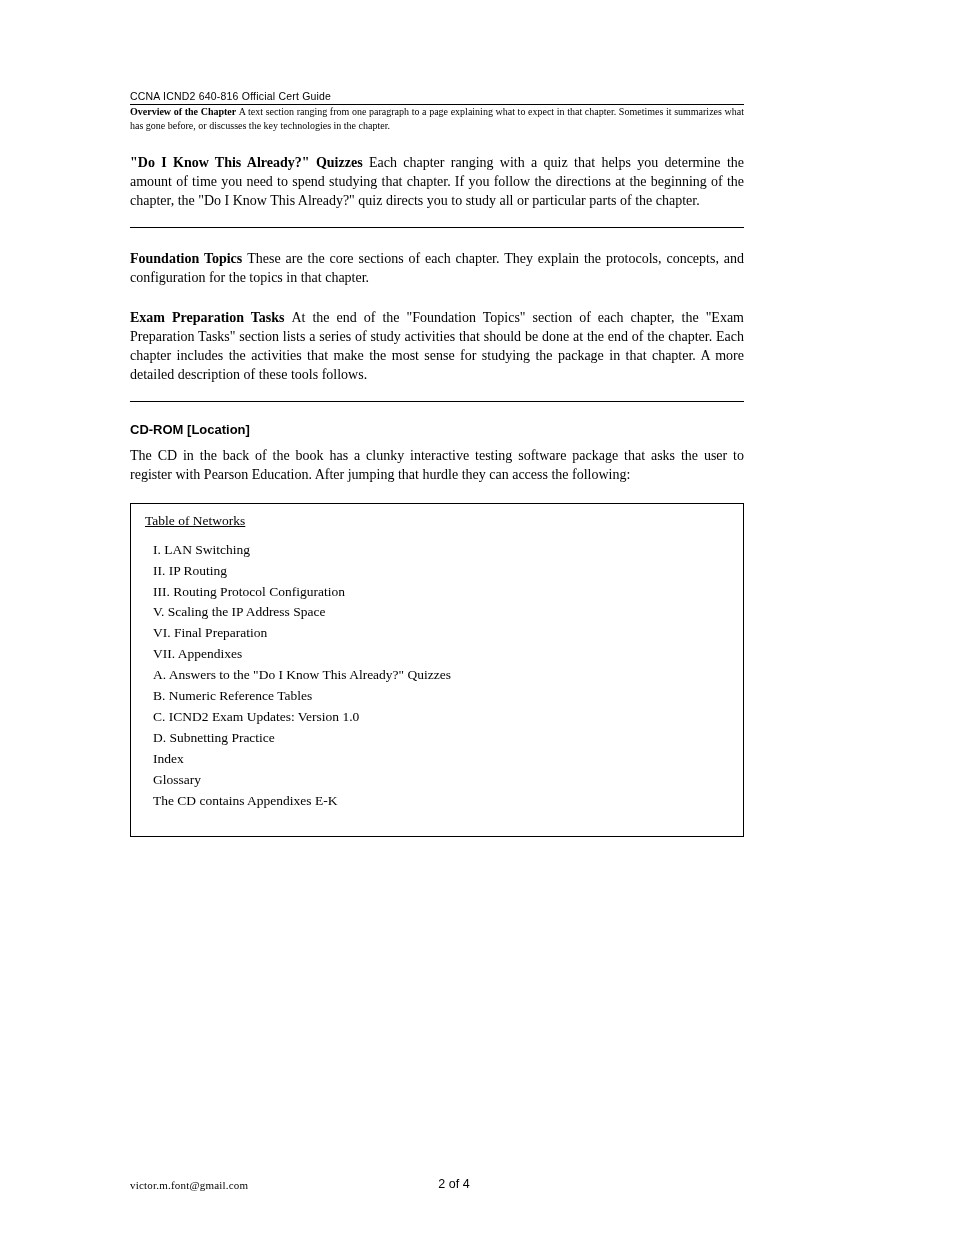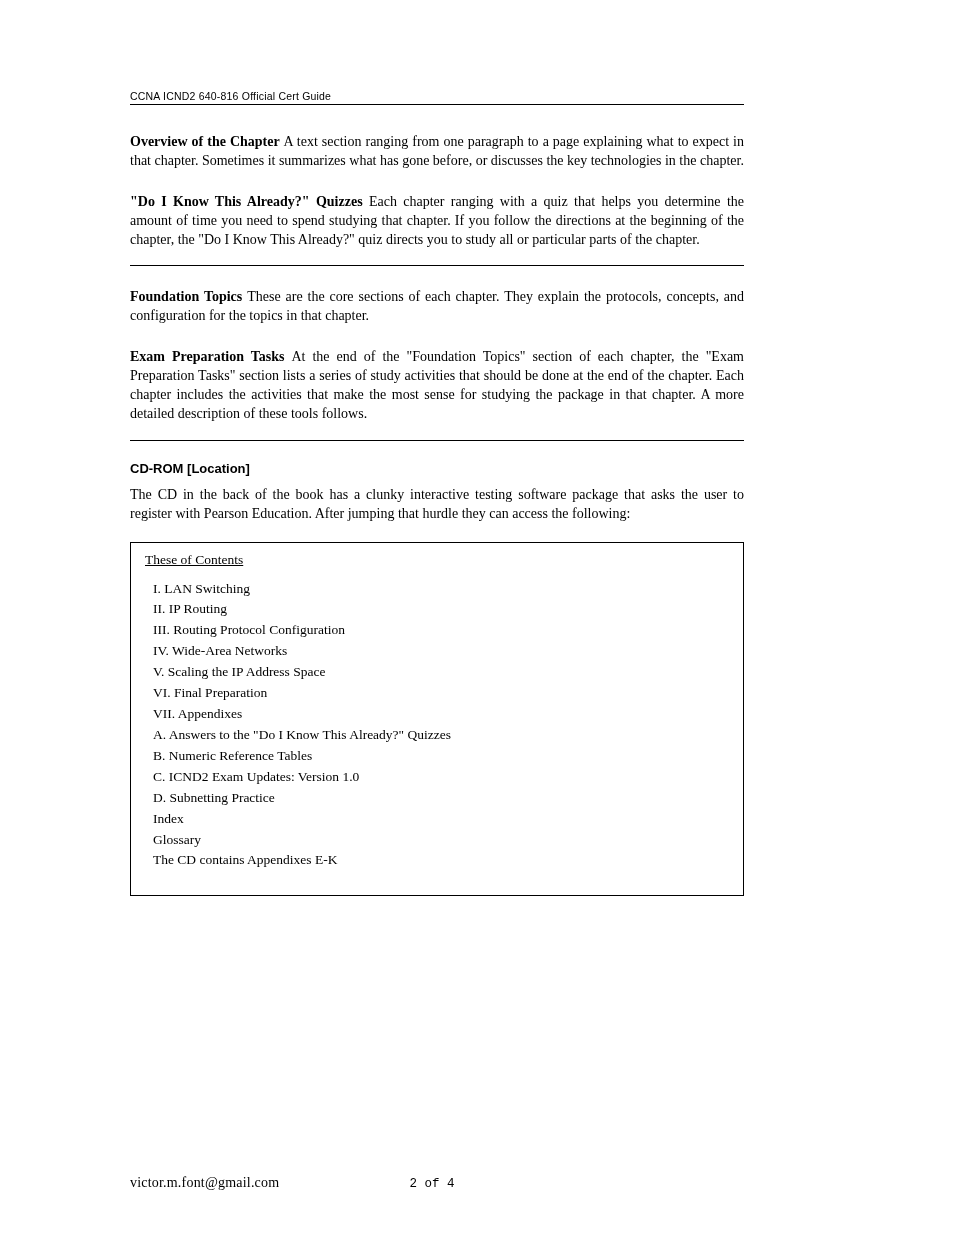--- a/index.html
+++ b/index.html
@@ -21,22 +21,21 @@
     font-size: 10.5px;
     letter-spacing: 0.2px;
     margin-bottom: 2px;
   }
   hr.rule {
     border: none;
     border-top: 1.5px solid #000;
     margin: 0;
   }
   .section-inline {
-    margin-top: 28px;
-    font-size: 14px;
+    font-size: 10px;
     line-height: 1.35;
     text-align: justify;
   }
   .section-inline b {
     font-weight: bold;
   }
   .para {
     font-size: 14px;
     line-height: 1.35;
     text-align: justify;
@@ -73,27 +72,28 @@
     padding-left: 18px;
     text-indent: -18px;
   }
   .footer {
     position: absolute;
     bottom: 44px;
     left: 0;
     width: 100%;
     text-align: center;
     font-size: 12.5px;
-    font-family: Liberation Mono, monospace;
+    font-family: Liberation Sans, sans-serif;
+    padding-left: 22px;
   }
   .footer-left {
     position: absolute;
     bottom: 44px;
     left: 130px;
-    font-size: 14px;
+    font-size: 11px;
     letter-spacing: 0.2px;
   }
 </style>
 </head>
 <body>
 
 <div class="page">
 
   <div>
     <div class="running-title">CCNA ICND2 640-816 Official Cert Guide</div>
@@ -125,26 +125,25 @@
       <b>Exam Preparation Tasks </b><span>At the end of the "Foundation Topics"</span>
       <span>section of each chapter, the "Exam Preparation Tasks" section lists a series of study activities that should be done at the end of the chapter. Each chapter includes the activities that make the most sense for studying the package in that chapter. A more detailed description of these tools follows.</span>
     </div>
     <hr class="rule" style="margin-top:16px;">
   </div>
 
   <div class="item-heading">CD-ROM [Location]</div>
   <div class="para" style="text-indent:0;">The CD in the back of the book has a clunky interactive testing software package that asks the user to register with Pearson Education. After jumping that hurdle they can access the following:</div>
 
   <div class="toc">
-    <div class="toc-title">These of Contents</div>
+    <div class="toc-title">Table of Networks</div>
     <ul class="toc-list">
       <li>I.   LAN Switching</li>
       <li>II.  IP Routing</li>
       <li>III. Routing Protocol Configuration</li>
-      <li>IV. Wide-Area Networks</li>
       <li>V.  Scaling the IP Address Space</li>
       <li>VI. Final Preparation</li>
       <li>VII. Appendixes</li>
       <li>A. Answers to the "Do I Know This Already?" Quizzes</li>
       <li>B. Numeric Reference Tables</li>
       <li>C. ICND2 Exam Updates: Version 1.0</li>
       <li>D. Subnetting Practice</li>
       <li>Index</li>
       <li>Glossary</li>
       <li>The CD contains Appendixes E-K</li>

